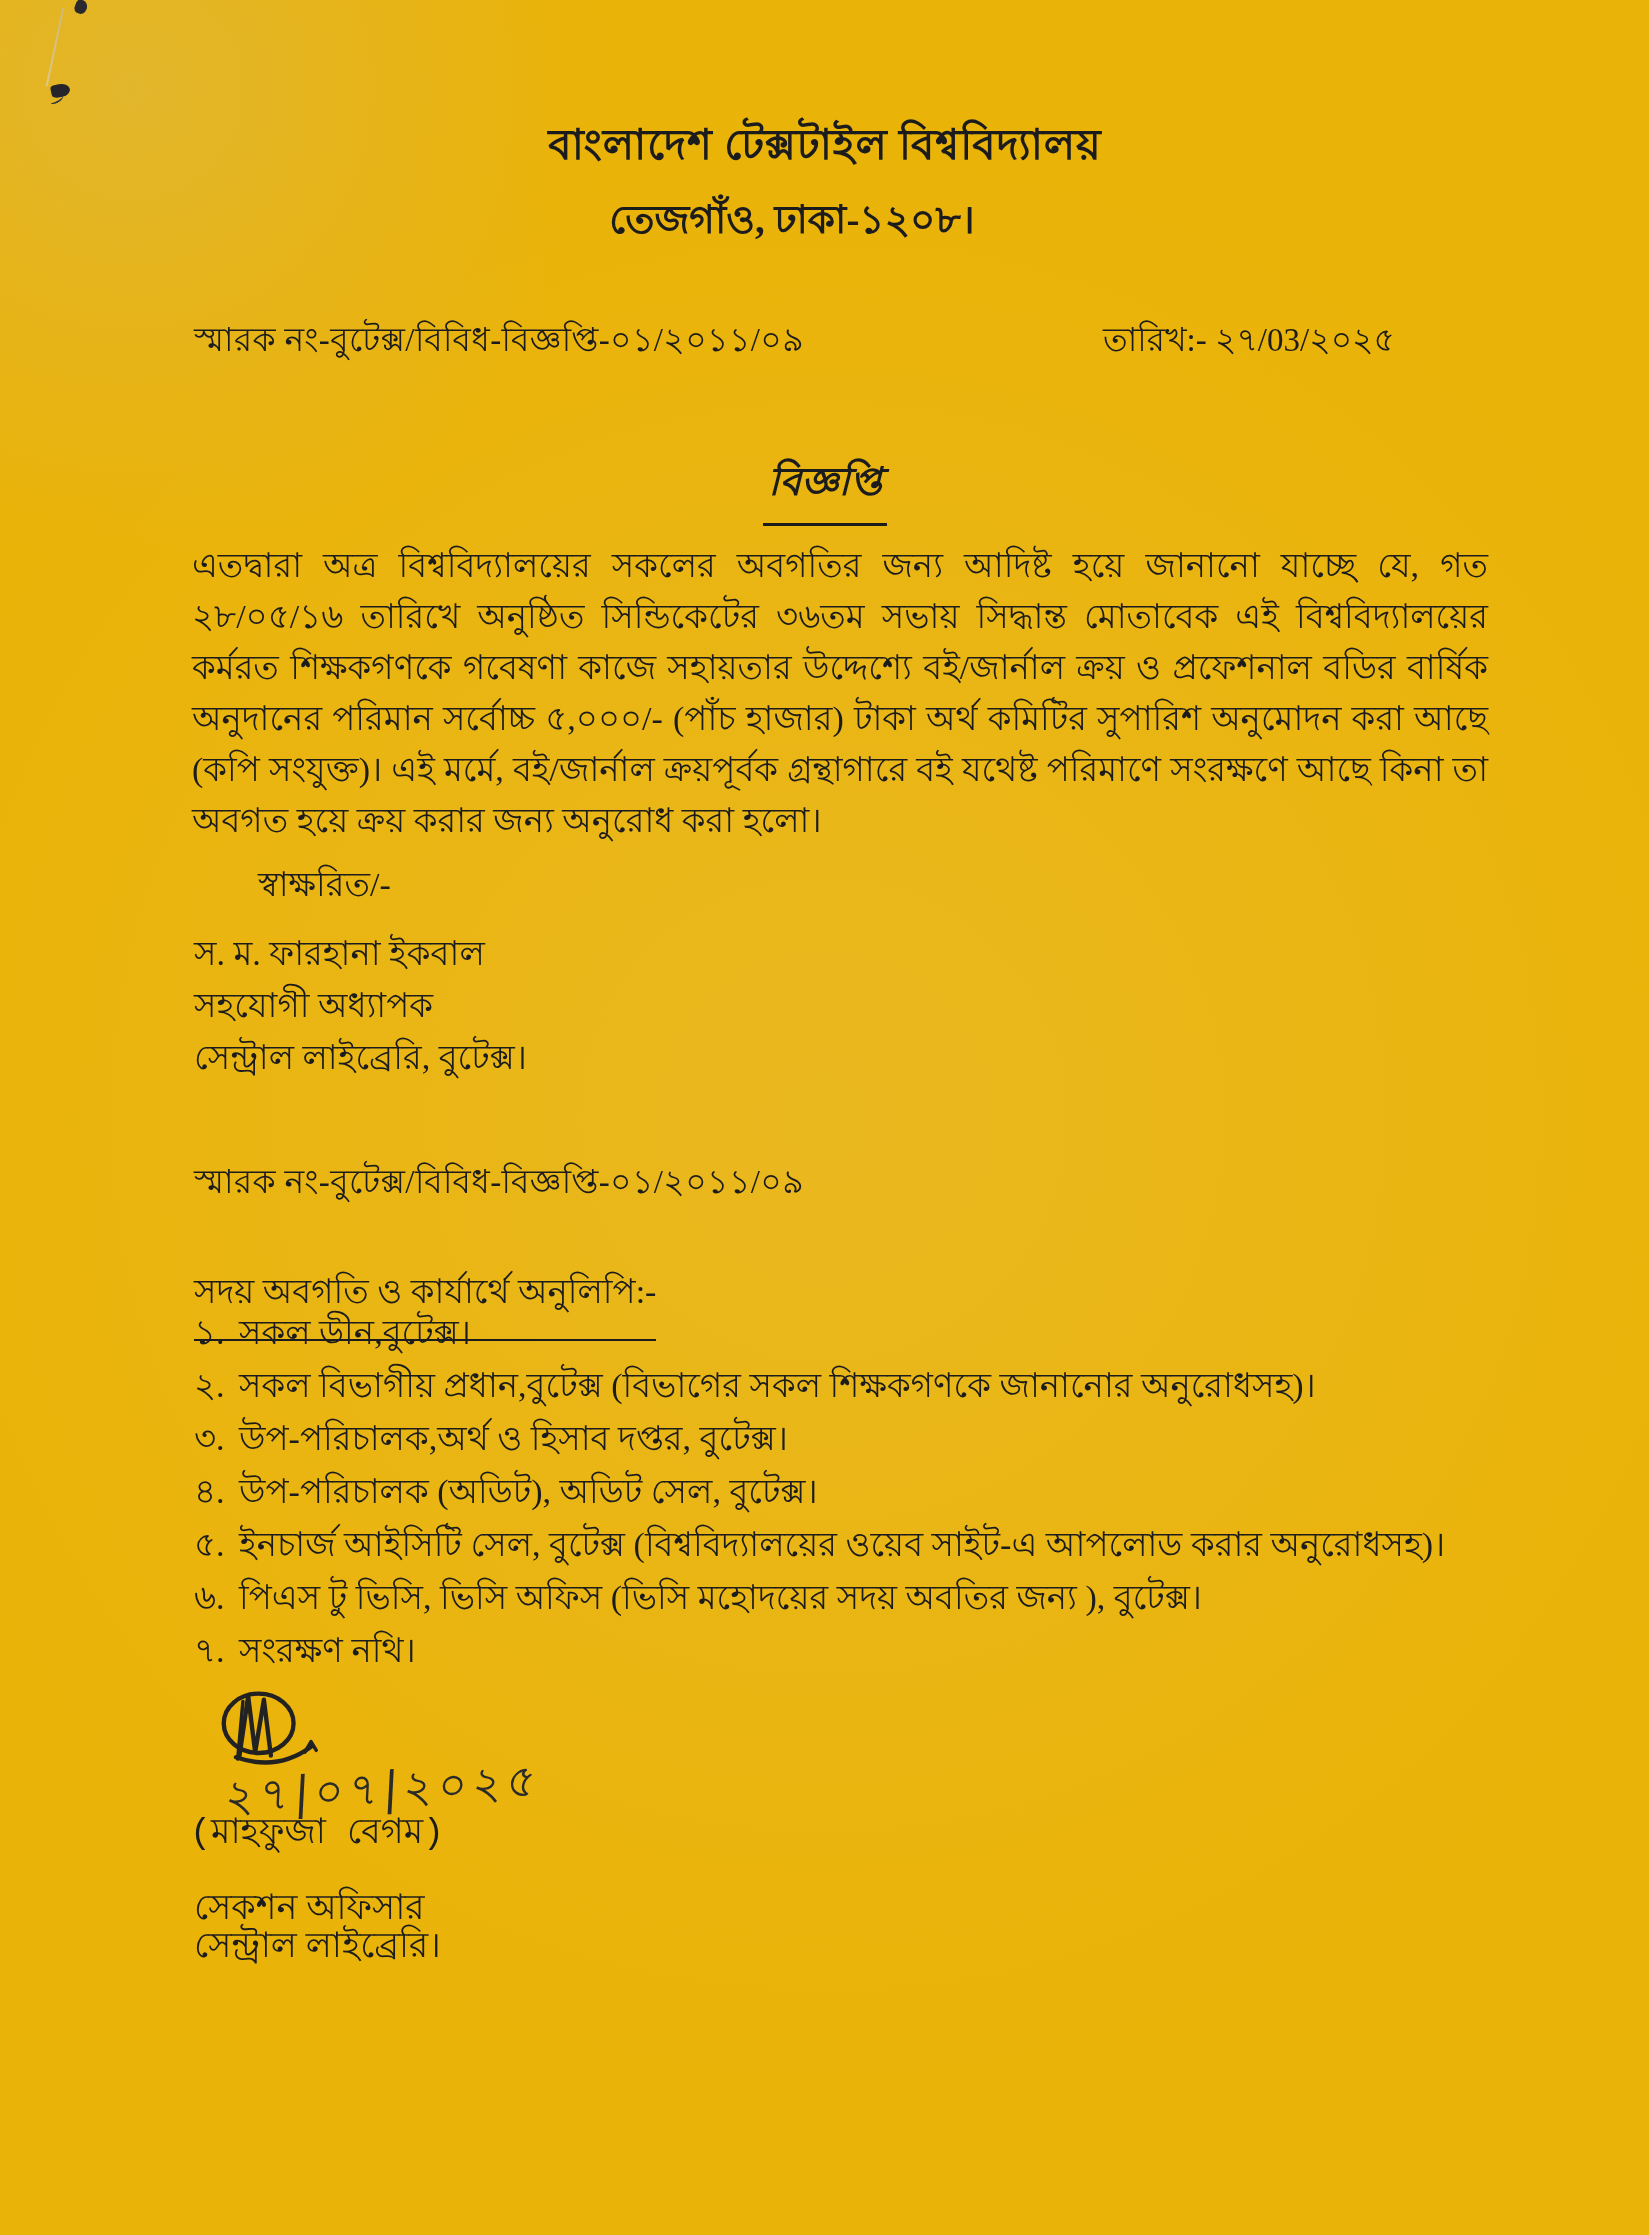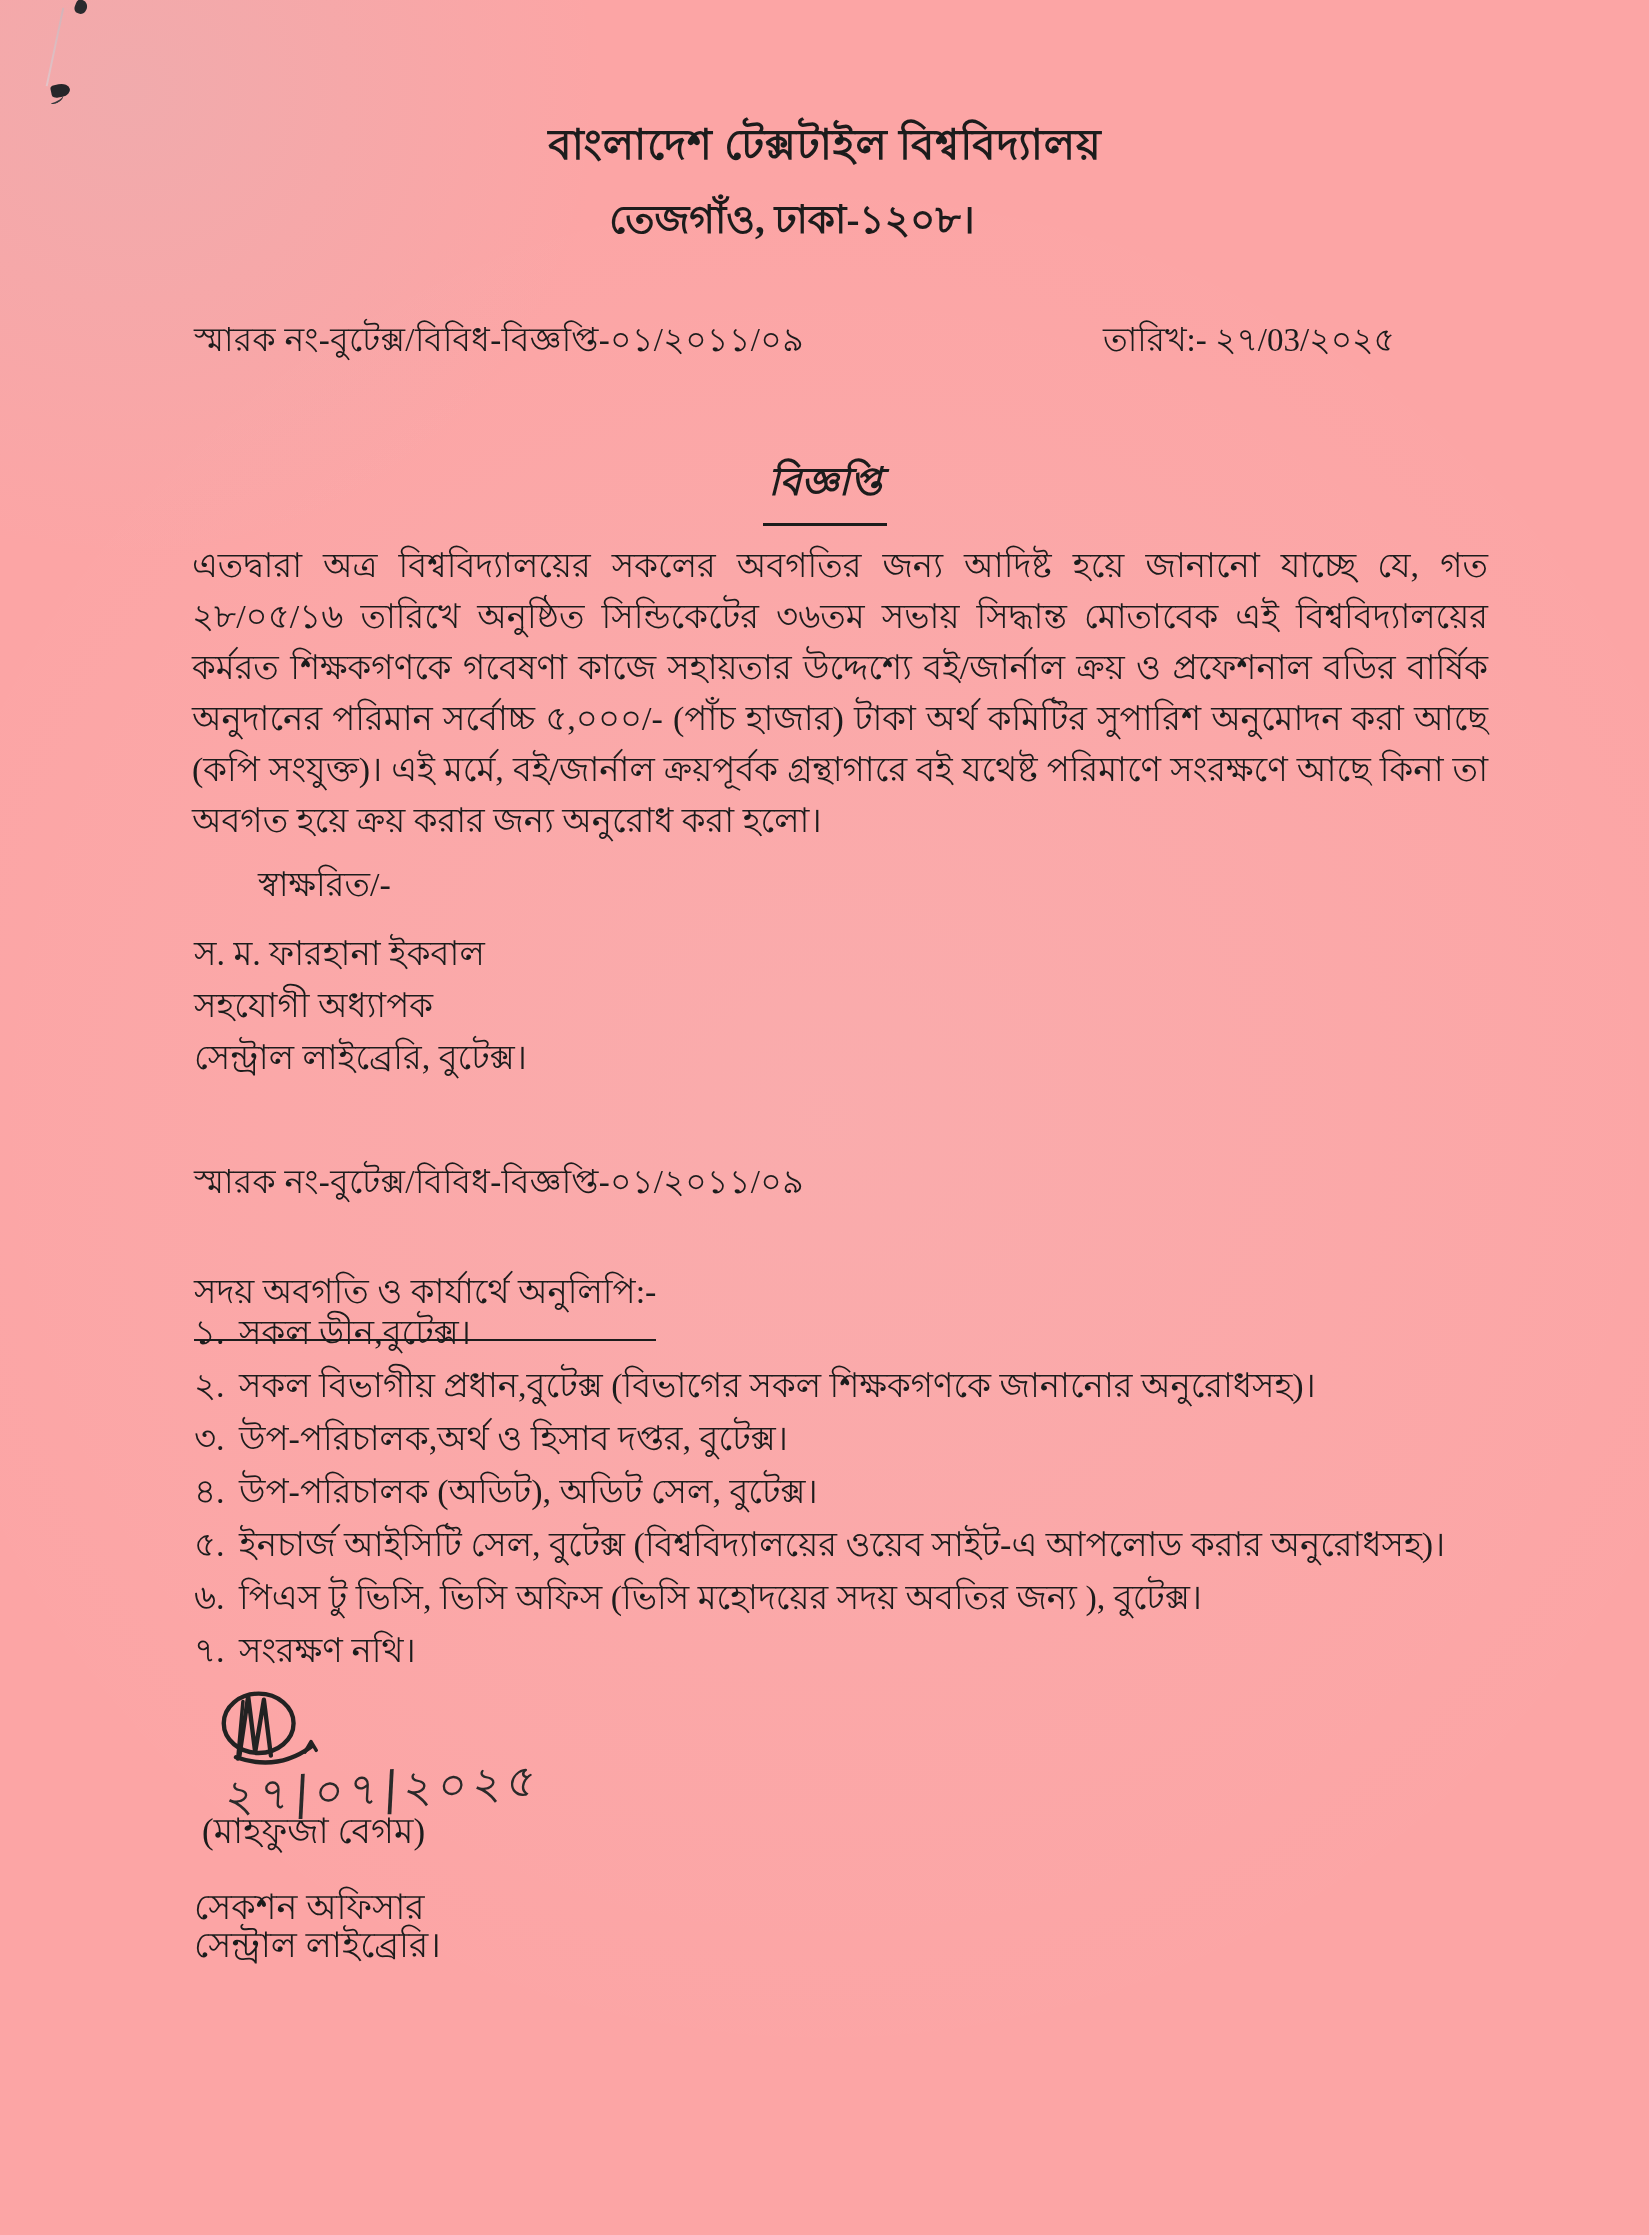--- a/index.html
+++ b/index.html
@@ -2,21 +2,21 @@
 <html lang="bn" style="font-size:14px"><head>
 <meta charset="utf-8">
 <style>
   * { margin: 0; padding: 0; box-sizing: border-box; }
   html, body { background: #e9e9ea; }
   .page {
     position: relative;
     width: 1650px;
     height: 2236px;
     margin: 0 auto;
-    background: #fca5a5;
+    background: #eab308;
     color: #1c1c1c;
     font-family: "Liberation Serif", "DejaVu Serif", serif;
     overflow: hidden;
   }
   
   .page::before {
     content: "";
     position: absolute; inset: 0;
     background:
       radial-gradient(circle at 8% 4%, rgba(190,195,205,0.18), transparent 18%),
@@ -78,21 +78,21 @@
 
   .handwritten-date {
     top: 1754px; left: 225px;
     font-size: 45px;
     font-family: "DejaVu Sans", sans-serif;
     color: #2a2a2a;
     transform: rotate(-3deg) skewX(-6deg);
     letter-spacing: 5.2px;
   }
 
-  .officer-name { top: 1804px; left: 202px; font-size: 35px; }
+  .officer-name { top: 1804px; left: 190px; font-size: 35px; font-family: Liberation Mono, monospace; }
   .officer-designation { top: 1855px; left: 194px; font-size: 35px; margin-top: 25px; }
   .officer-office { top: 1918px; left: 194px; font-size: 35px; }
 
   
   .mark-dot {
     top: 0px; left: 75px; width: 12.2px; height: 14px;
     background: #2a2a2e; border-radius: 40% 60% 55% 45%;
     transform: rotate(20deg);
   }
   .mark-blob {

